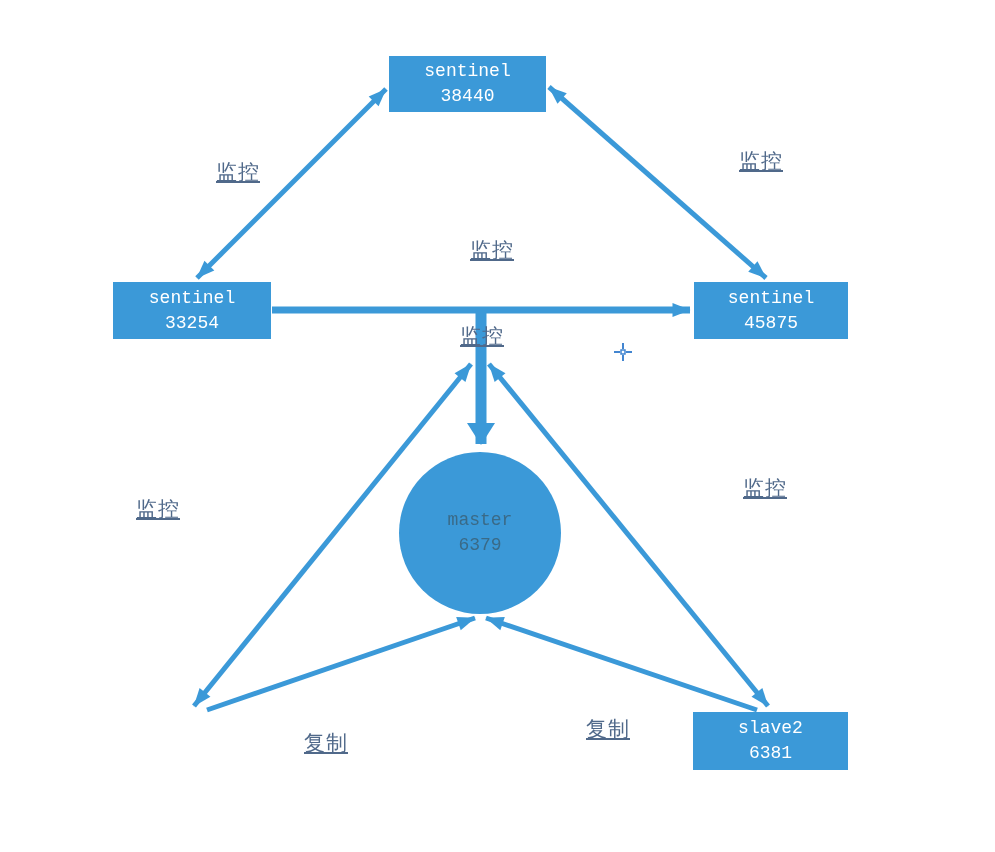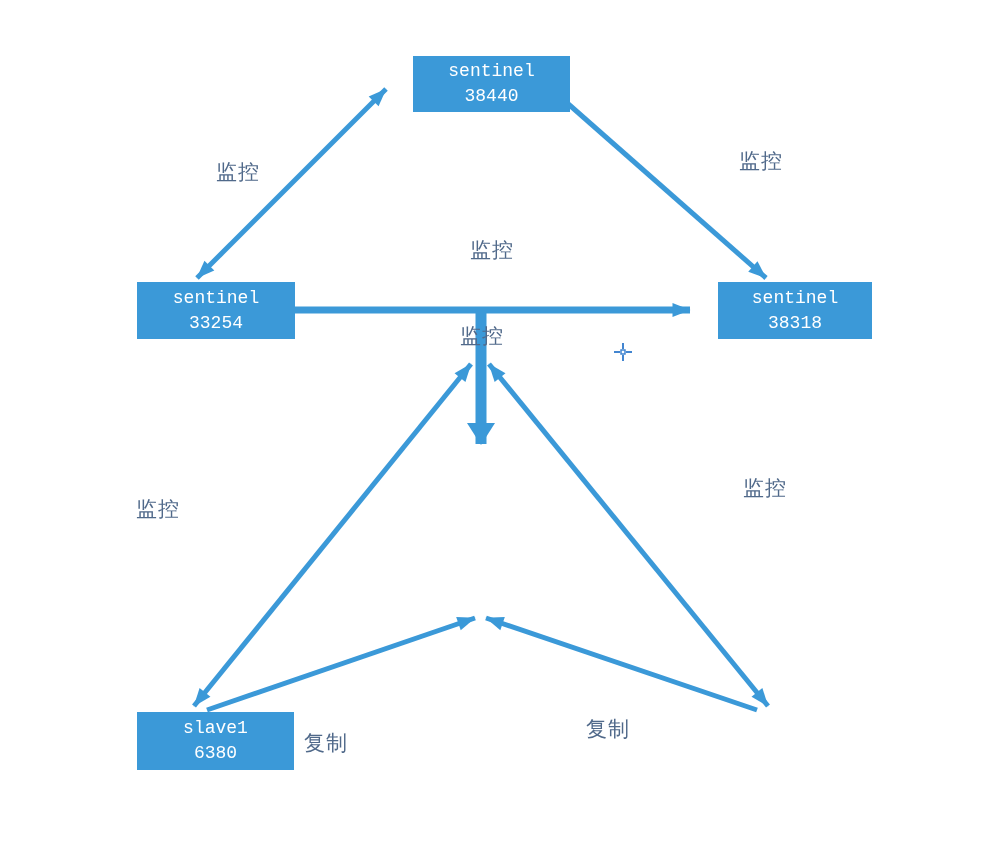--- a/index.html
+++ b/index.html
@@ -5,26 +5,26 @@
   html,body{margin:0;padding:0;background:#ffffff;}
   .canvas{
     position:relative;width:995px;height:852px;background:#ffffff;overflow:hidden;
     font-family:"Liberation Sans","DejaVu Sans",sans-serif;
   }
   svg.arrows{position:absolute;left:0;top:0;width:995px;height:852px;}
   .node{
     position:absolute;background:#3b99d8;color:#ffffff;
     display:flex;flex-direction:column;align-items:center;justify-content:center;
     font-family:"Liberation Mono","DejaVu Sans Mono",monospace;
-    font-size:18px;line-height:25px;text-align:center;z-index:3;margin-left:24px;
+    font-size:18px;line-height:25px;text-align:center;z-index:3;
   }
   .node.circle{border-radius:50%;color:#3a6a87;}
   .lbl{
     position:absolute;color:#50698a;font-size:21px;letter-spacing:1px;
-    font-family:"DejaVu Serif","Liberation Serif",serif;z-index:4;white-space:nowrap;
+    font-family:"DejaVu Serif","Liberation Serif",serif;z-index:4;white-space:nowrap;text-decoration:underline;
   }
   .edge-watermark{
     position:absolute;left:238px;top:176px;width:78px;text-align:center;
     color:#ffffff;font-size:9px;letter-spacing:1px;z-index:4;
     transform:rotate(-45deg);transform-origin:center;
     font-family:"DejaVu Sans","Liberation Sans",sans-serif;
   }
   .cursor-cross{position:absolute;left:612px;top:341px;z-index:5;}
 </style>
 </head>
@@ -67,29 +67,33 @@
     <span>38440</span>
   </div>
 
   <div class="node" style="left:113px;top:282px;width:158px;height:57px;">
     <span>sentinel</span>
     <span>33254</span>
   </div>
 
   <div class="node" style="left:694px;top:282px;width:154px;height:57px;">
     <span>sentinel</span>
-    <span>38318</span>
+    <span>45875</span>
+  </div>
+
+  <div class="node circle" style="left:399px;top:452px;width:162px;height:162px;">
+    <span>master</span>
+    <span>6379</span>
   </div>
 
 
-  <div class="node" style="left:113px;top:712px;width:157px;height:58px;">
-    <span>slave1</span>
-    <span>6380</span>
+  <div class="node" style="left:693px;top:712px;width:155px;height:58px;">
+    <span>slave2</span>
+    <span>6381</span>
   </div>
-
 
   <span class="lbl" style="left:216px;top:158px;">监控</span>
   <span class="lbl" style="left:739px;top:147px;">监控</span>
   <span class="lbl" style="left:470px;top:236px;">监控</span>
   <span class="lbl" style="left:460px;top:322px;">监控</span>
   <span class="lbl" style="left:136px;top:495px;">监控</span>
   <span class="lbl" style="left:743px;top:474px;">监控</span>
   <span class="lbl" style="left:304px;top:729px;">复制</span>
   <span class="lbl" style="left:586px;top:715px;">复制</span>
 

